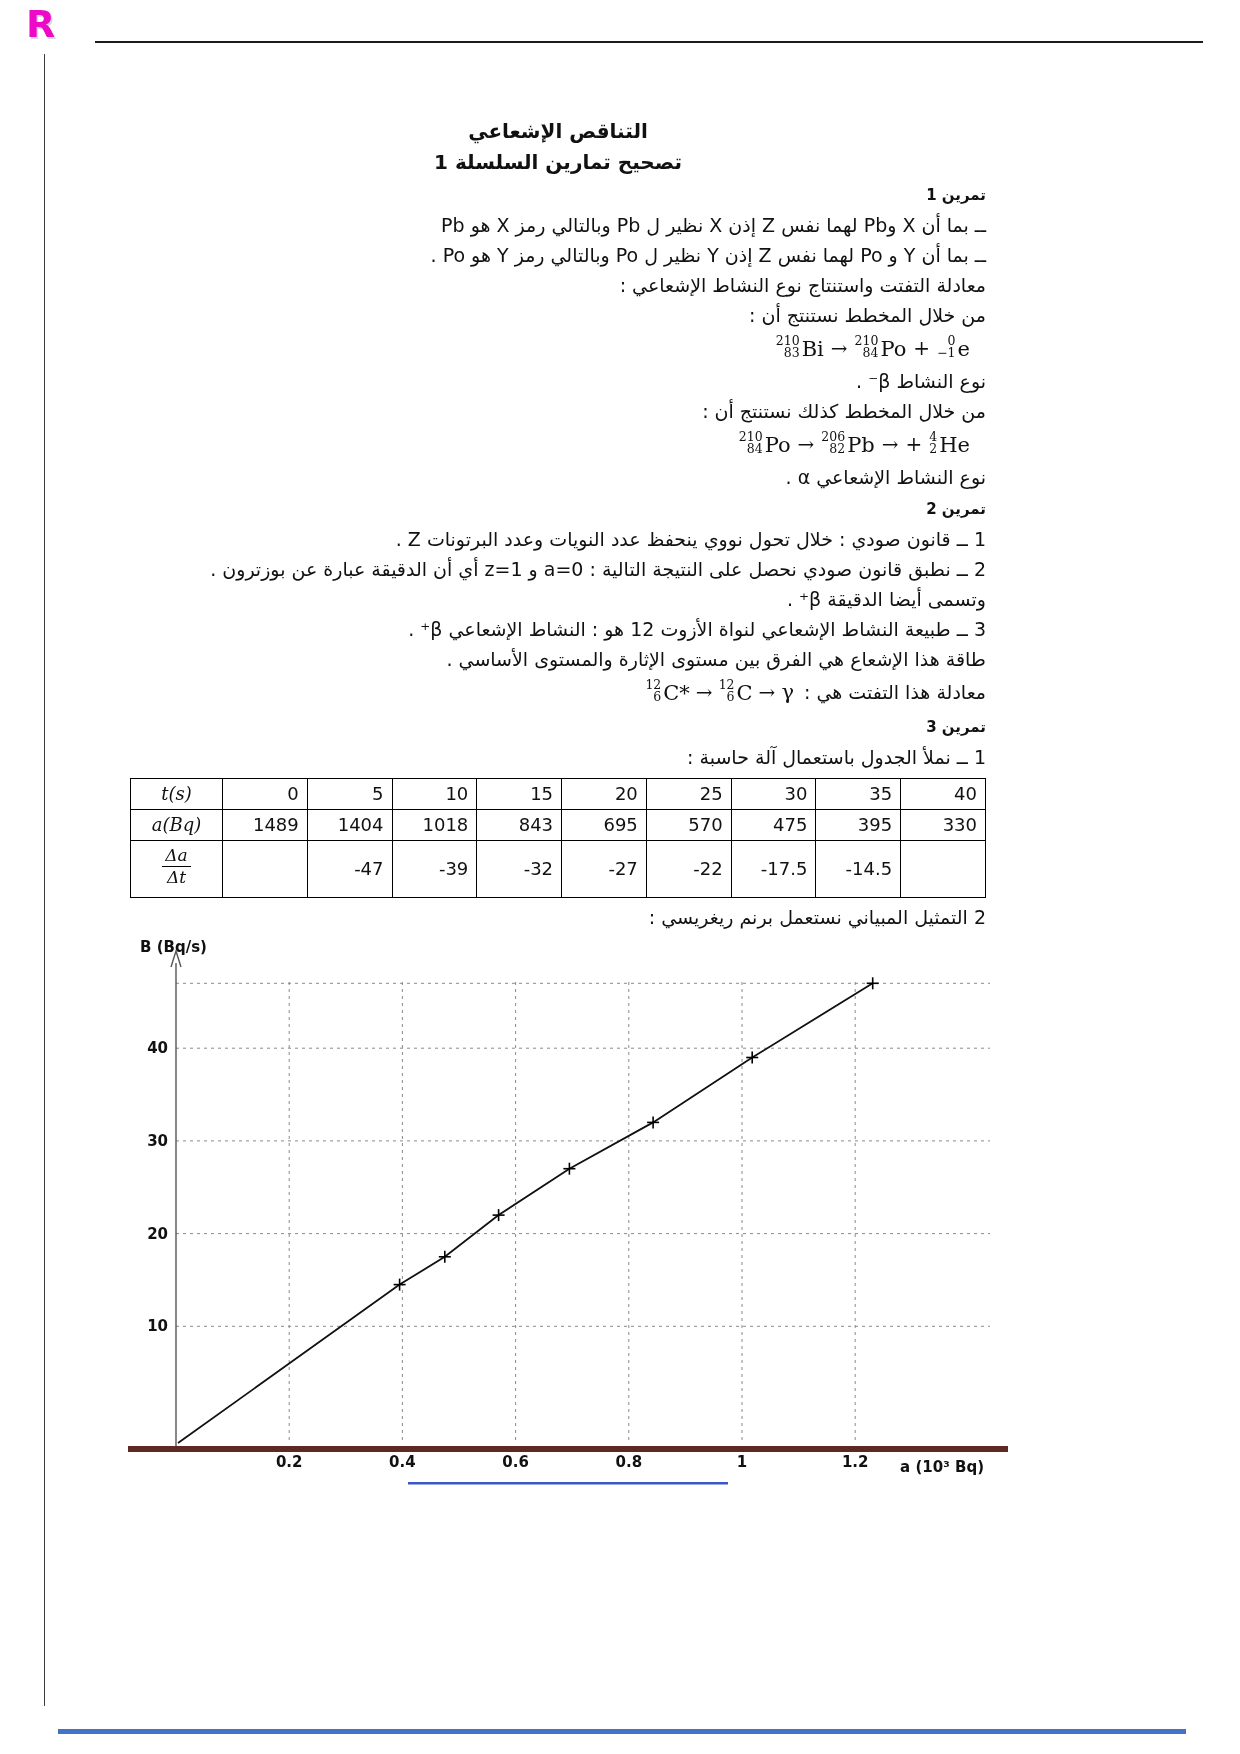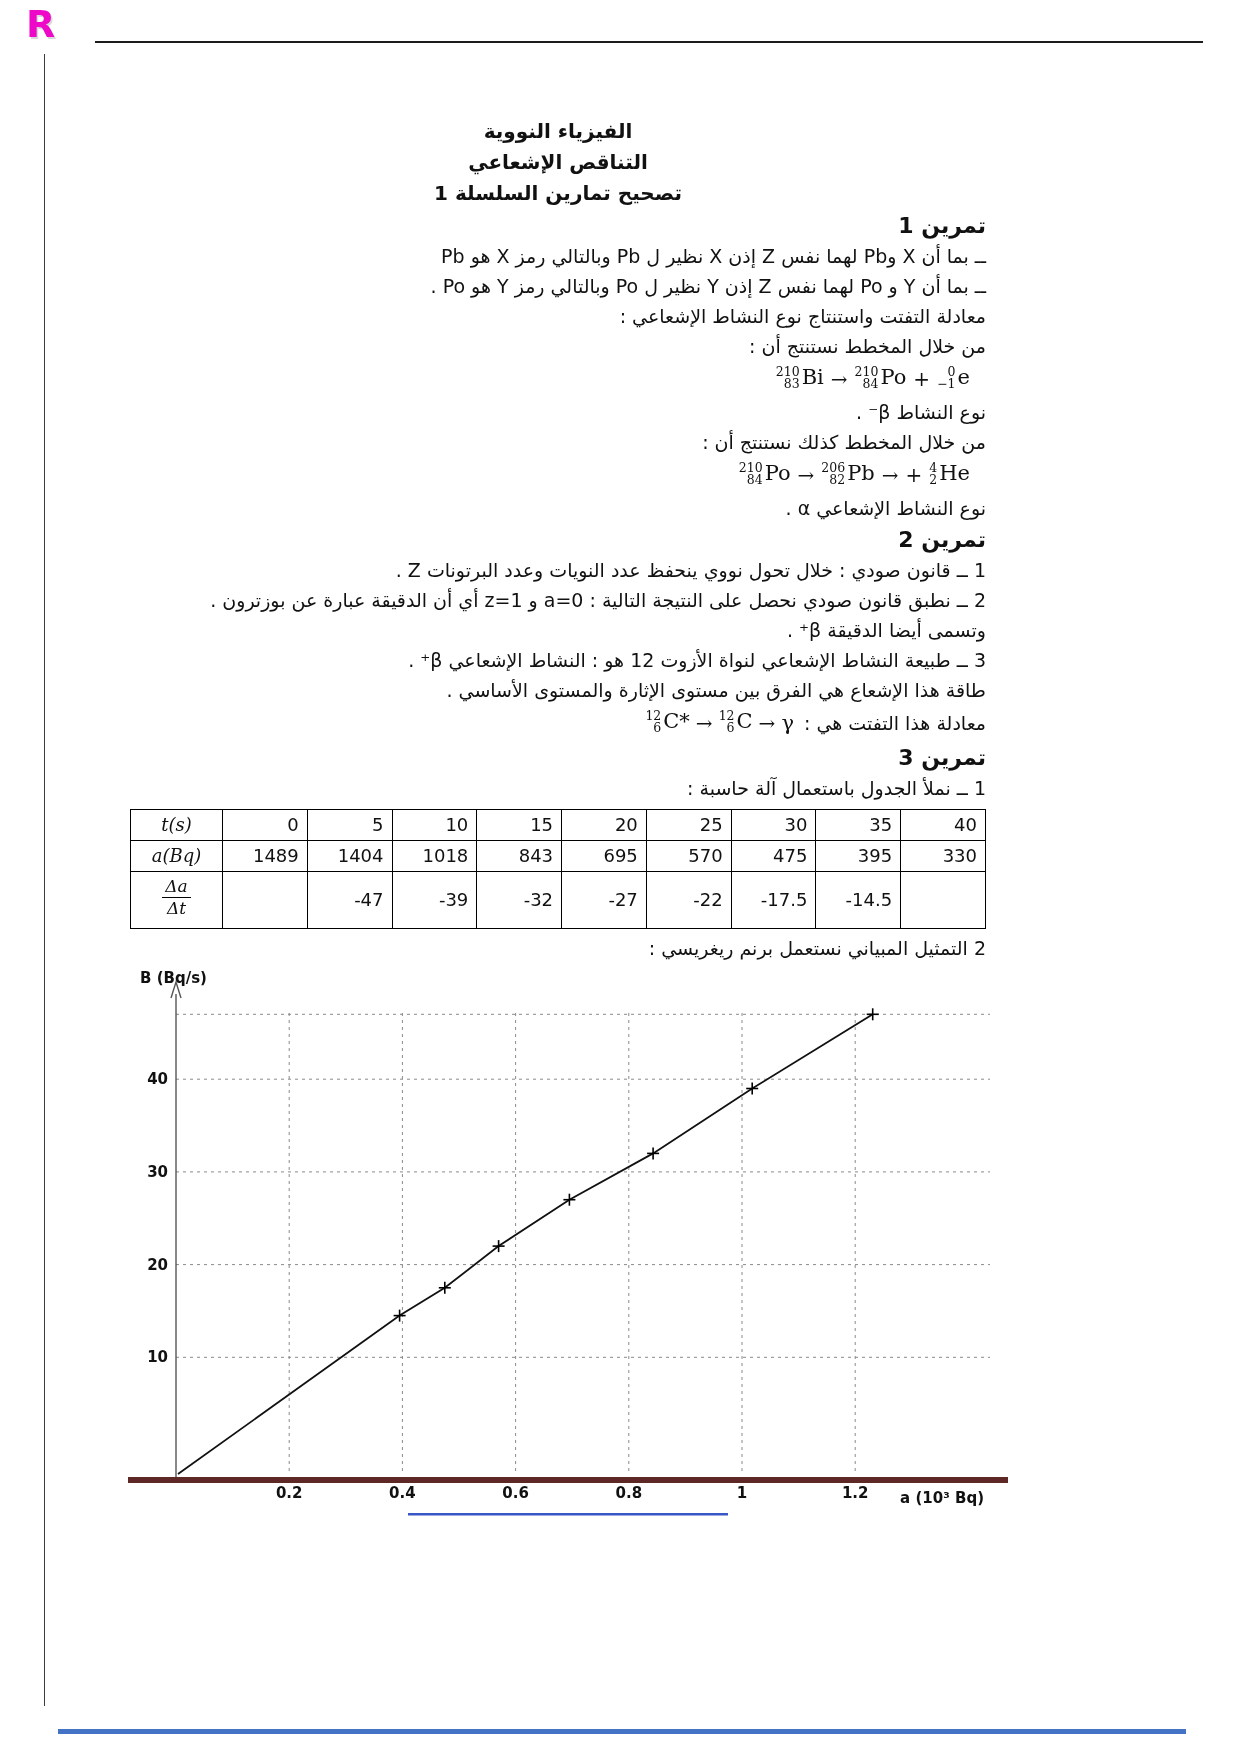--- a/index.html
+++ b/index.html
@@ -9,27 +9,27 @@
   }
   .logo{position:absolute;left:26px;top:2px;font-size:38px;font-weight:bold;
         color:#ee09c8;text-shadow:1.5px 1.5px 0 #d8d8d8;}
   .top-rule{position:absolute;left:95px;top:41px;width:1108px;height:2px;background:#1b1b1b;}
   .left-rule{position:absolute;left:44px;top:54px;width:1px;height:1652px;background:#3c3c3c;}
   .footer-rule{position:absolute;left:58px;top:1729px;width:1128px;height:5px;background:#4472c4;}
 
   .content{position:absolute;left:130px;top:116px;width:856px;direction:rtl;
            text-align:right;font-size:19px;line-height:30px;}
   .title{text-align:center;font-weight:bold;font-size:20px;line-height:31px;}
-  .heading{font-weight:bold;font-size:22px;margin-top:2px;}
+  .heading{font-weight:bold;font-size:15px;margin-top:2px;}
   .para{margin:0;}
 
   .eq-line{direction:ltr;display:flex;justify-content:flex-end;align-items:center;
            gap:7px;padding-right:16px;height:36px;
            font-family:"DejaVu Serif",serif;font-size:21px;}
-  .nuclide{display:inline-flex;align-items:flex-start;}
+  .nuclide{display:inline-flex;align-items:flex-end;}
   .ns{display:inline-flex;flex-direction:column;align-items:flex-end;
       font-size:12.5px;line-height:12px;margin-right:2px;transform:translateY(-1px);}
   .sym{font-size:21px;line-height:1;}
   .op{font-size:20px;}
   .eq-para{height:36px;display:flex;flex-direction:row;justify-content:flex-start;
            align-items:center;gap:10px;}
   .eq-inline{display:inline-flex;align-items:center;gap:6px;
              font-family:"DejaVu Serif",serif;font-size:20px;direction:ltr;}
 
   .data-table{direction:ltr;width:100%;border-collapse:collapse;table-layout:fixed;
@@ -51,21 +51,20 @@
 </style>
 </head>
 <body>
 
 <div class="logo">R</div>
 <div class="top-rule"></div>
 <div class="left-rule"></div>
 
 <div class="content">
 
-  <div class="title">الفيزياء النووية</div>
   <div class="title">التناقص الإشعاعي</div>
   <div class="title">تصحيح تمارين السلسلة 1</div>
 
   <div class="heading">تمرين 1</div>
   <div class="para">ــ بما أن X وPb لهما نفس Z إذن X نظير ل Pb وبالتالي رمز X هو Pb</div>
   <div class="para">ــ بما أن Y و Po لهما نفس Z إذن Y نظير ل Po وبالتالي رمز Y هو Po .</div>
   <div class="para">معادلة التفتت واستنتاج نوع النشاط الإشعاعي :</div>
   <div class="para">من خلال المخطط نستنتج أن :</div>
 
   <div class="eq-line" dir="ltr">

